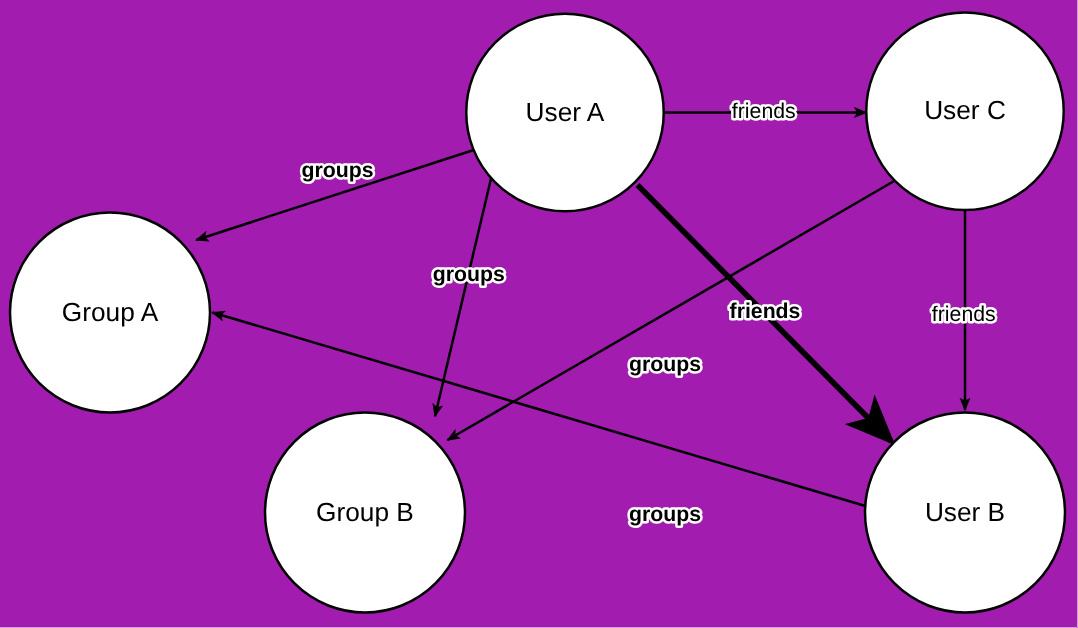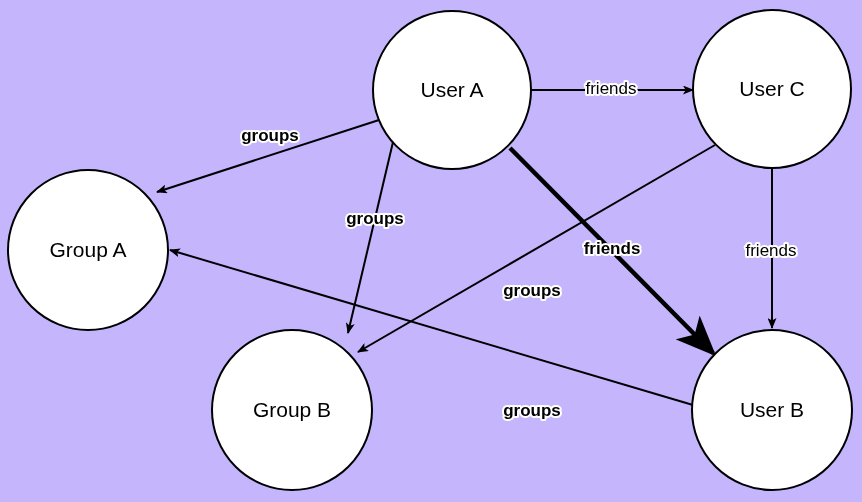--- a/index.html
+++ b/index.html
@@ -4,21 +4,21 @@
 <style>
   html, body {
     margin: 0;
     padding: 0;
     background: #ffffff;
   }
   #canvas-wrap {
     position: relative;
     width: 862px;
     height: 502px;
-    background: #c4b5fd;
+    background: #a21caf;
     overflow: hidden;
     font-family: "Liberation Sans", sans-serif;
   }
   svg#graph {
     display: block;
     width: 862px;
     height: 502px;
   }
   .node-circle {
     fill: #ffffff;

